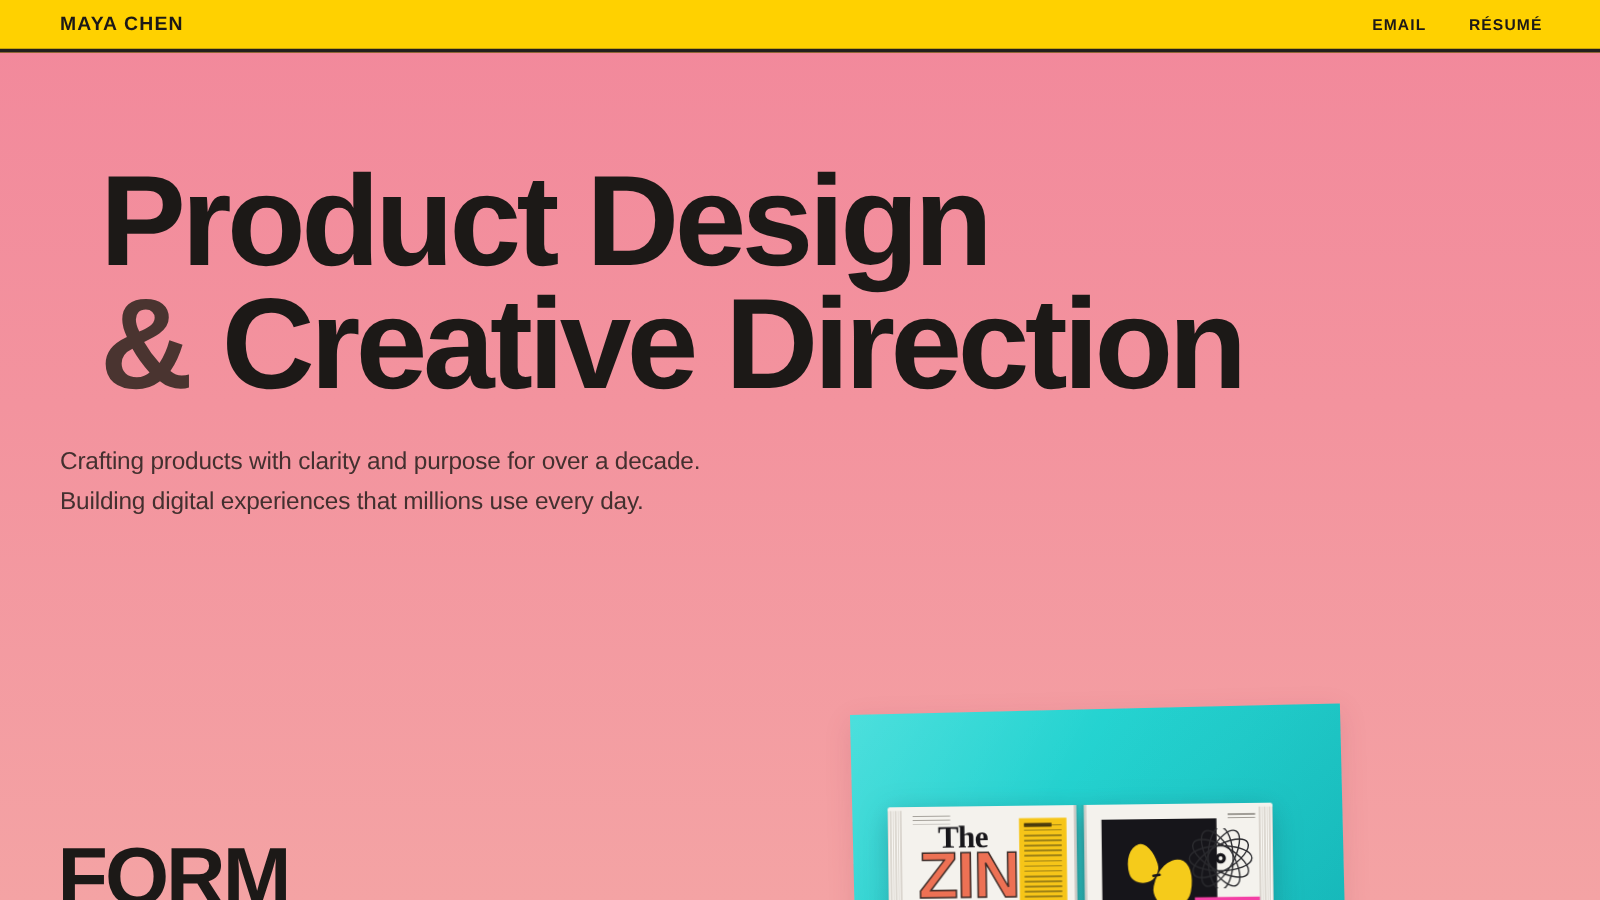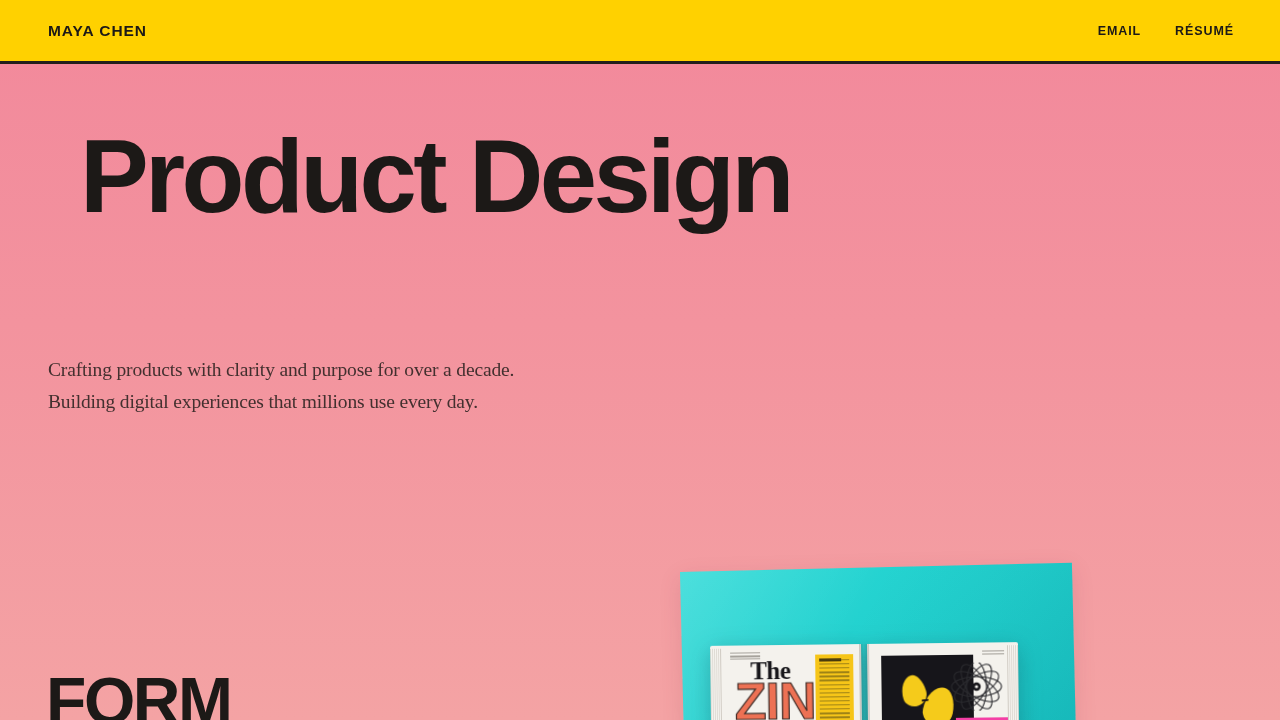--- a/index.html
+++ b/index.html
@@ -13,21 +13,21 @@
   #page {
     position:relative;
     width:1280px; height:720px;
     background:linear-gradient(180deg, #f2889b 0%, #f3939e 45%, #f4a3a4 100%);
     overflow:hidden;
   }
 
   
   #header {
     position:absolute; top:0; left:0;
-    width:1280px; height:64px;
+    width:1280px; height:42px;
     background:#ffd100;
     border-bottom:3px solid #231f1c;
     display:flex; align-items:center;
     z-index:40;
   }
   #logo {
     position:absolute; left:48px; top:50%;
     transform:translateY(-50%);
     font-size:15.5px; font-weight:700;
     letter-spacing:0.95px;
@@ -69,21 +69,21 @@
   }
 
   #subtitle {
     position:absolute; left:48px; top:354px;
     font-size:19.5px;
     line-height:1.63;
     color:#43302f;
     letter-spacing:-0.15px;
     z-index:20;
   }
-  #subtitle .sl { display:block; white-space:nowrap;font-family:Liberation Serif, serif; }
+  #subtitle .sl { display:block; white-space:nowrap; }
 
   
   #form-word {
     position:absolute; left:46px; top:668px;
     font-size:66px; font-weight:700;
     letter-spacing:-2.4px;
     line-height:1;
     color:#1c1917;
     z-index:20;
     white-space:nowrap;
@@ -236,20 +236,21 @@
     <div id="logo">MAYA CHEN</div>
     <div id="nav">
       <a class="nav-link" href="#">EMAIL</a>
       <a class="nav-link" href="#">RÉSUMÉ</a>
     </div>
   </div>
 
   <div id="hero">
     <h1 id="headline">
       <span class="ln">Product Design</span>
+      <span class="ln"><span id="amp">&amp;</span> <span>Creative Direction</span></span>
     </h1>
   </div>
 
   <div id="subtitle">
     <span class="sl">Crafting products with clarity and purpose for over a decade.</span>
     <span class="sl">Building digital experiences that millions use every day.</span>
   </div>
 
   <div id="form-word">FORM</div>
 

